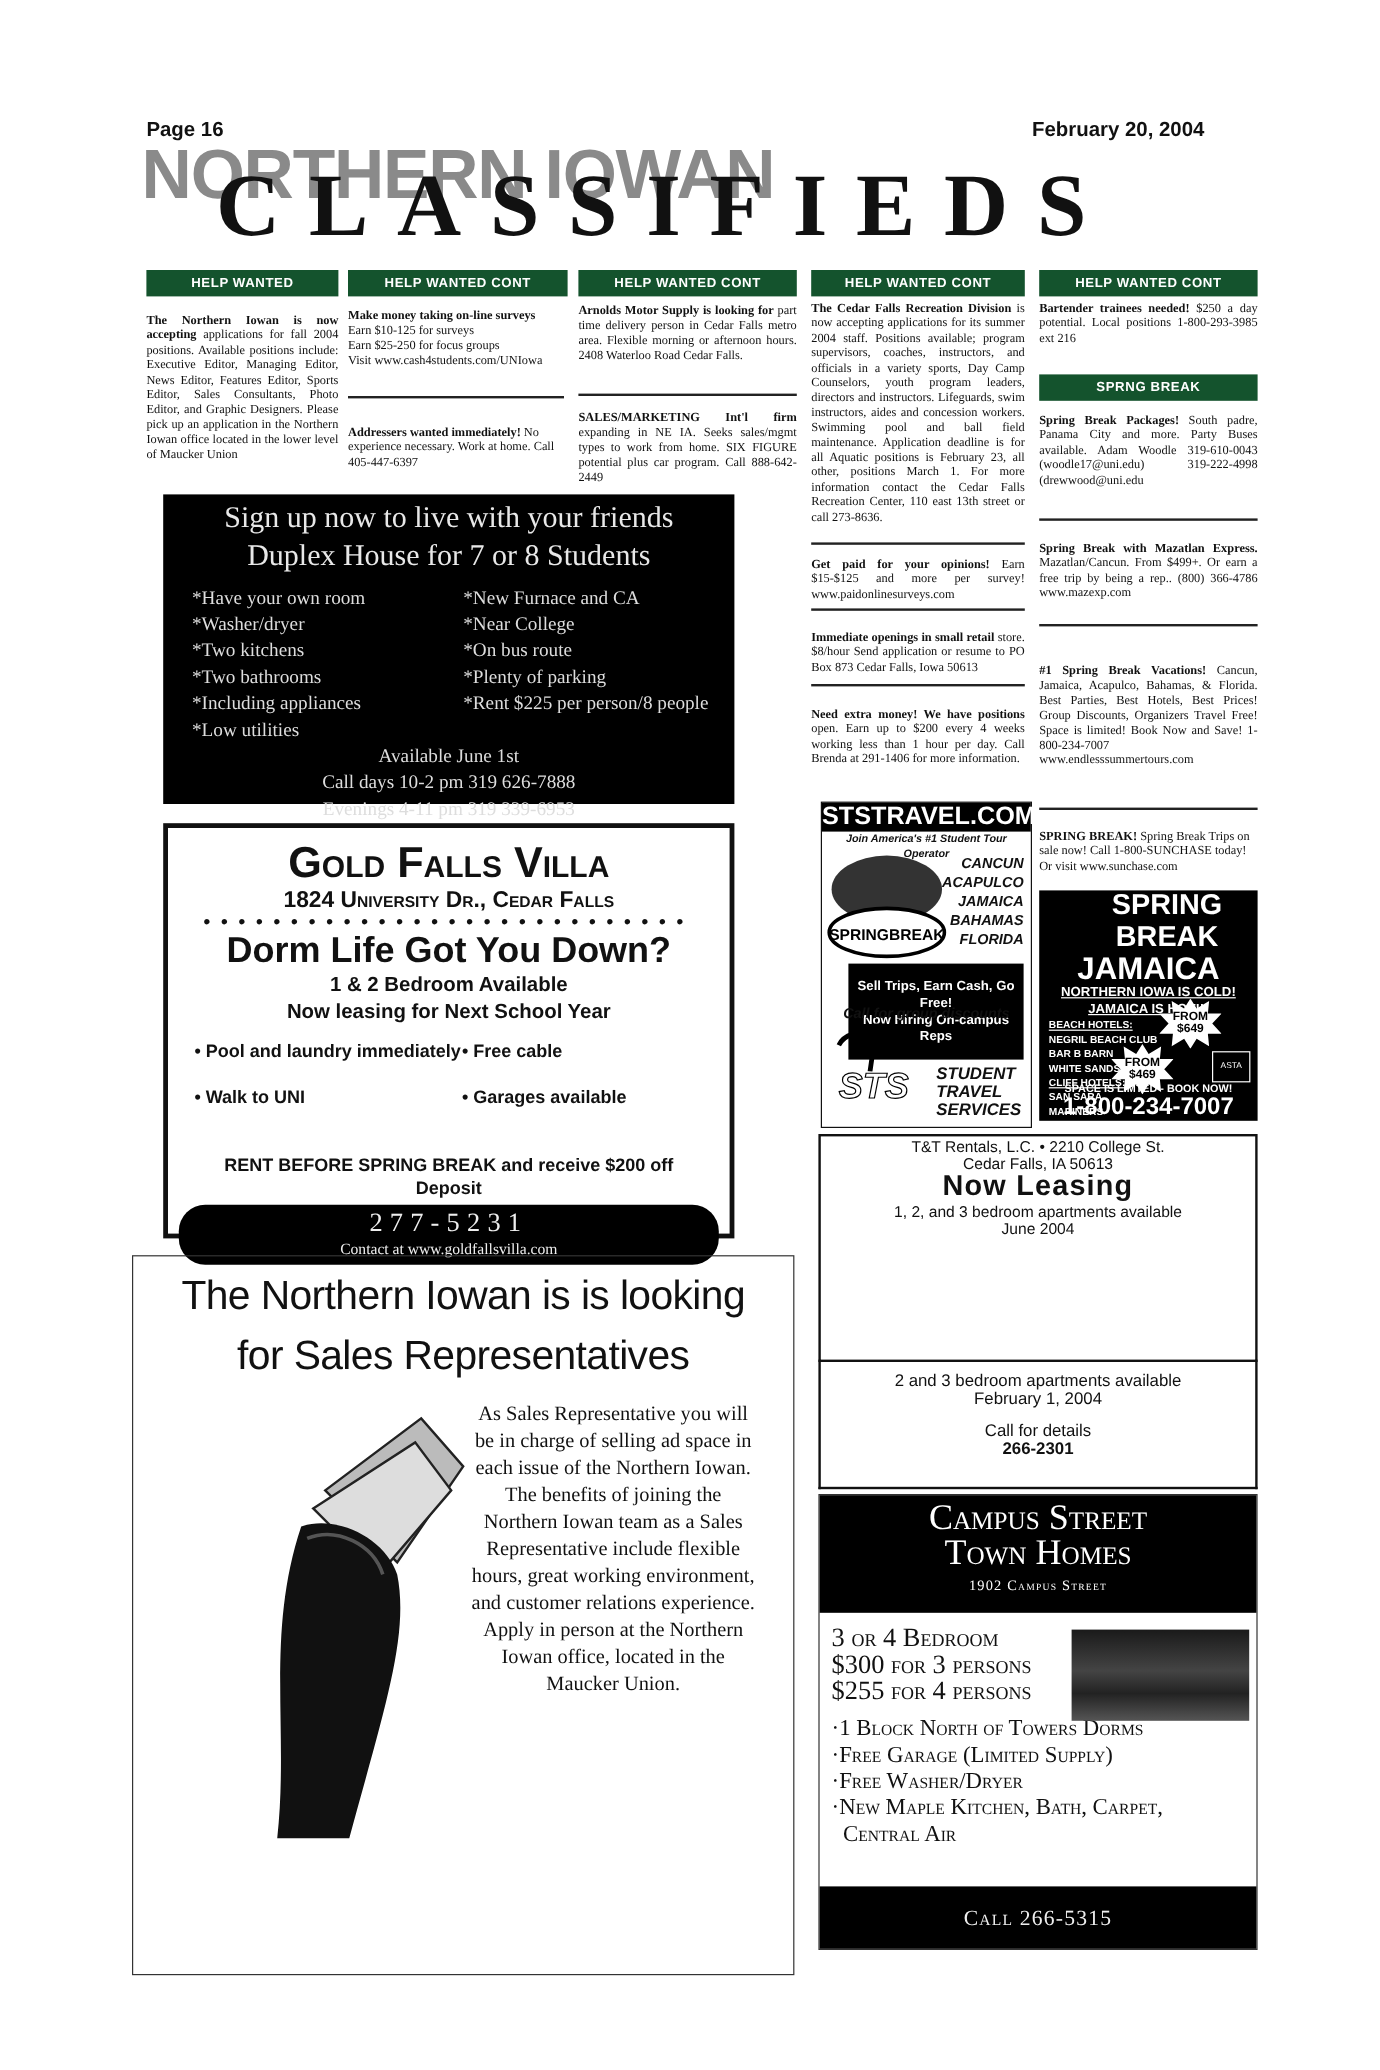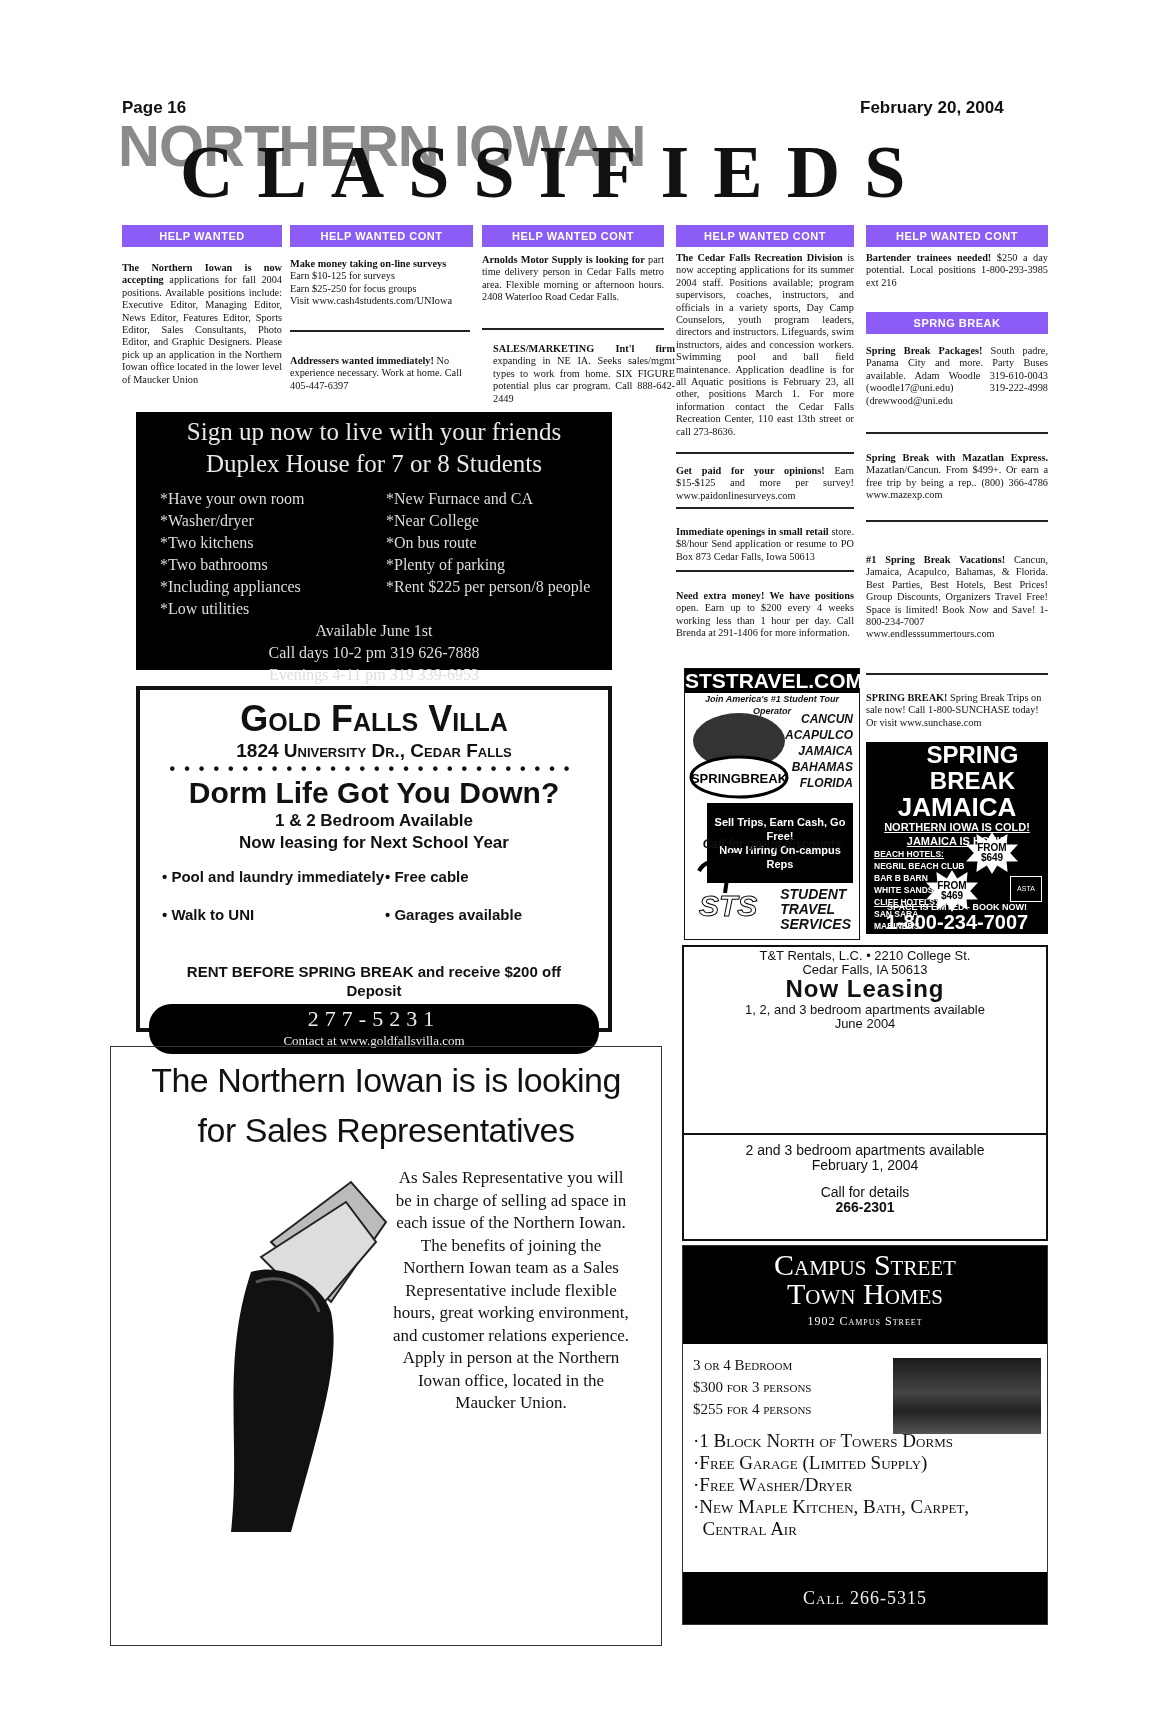--- a/index.html
+++ b/index.html
@@ -2,21 +2,21 @@
 <html><head>
 <meta charset="utf-8">
 <style>
   * { box-sizing: border-box; margin: 0; padding: 0; }
   body { width: 1150px; height: 1725px; background: #fff; position: relative; overflow: hidden; font-family: "Liberation Serif", serif; color: #111; }
   .abs { position: absolute; }
   .hdr-page { left: 122px; top: 98px; font: bold 17px "Liberation Sans", sans-serif; }
   .hdr-date { left: 860px; top: 98px; font: bold 17px "Liberation Sans", sans-serif; }
   .masthead-logo { left: 118px; top: 112px; font: 900 58px "Liberation Sans", sans-serif; color: #8a8a8a; letter-spacing: -1px; white-space: nowrap; }
   .masthead-class { left: 180px; top: 130px; font: bold 74px "Liberation Serif", serif; letter-spacing: 24px; white-space: nowrap; }
-  .colhead { top: 225px; height: 22px; background: #8b5cf6; color: #fff; font: bold 11px "Liberation Sans", sans-serif; text-align: center; line-height: 22px; letter-spacing: 0.5px; }
+  .colhead { top: 225px; height: 22px; background: #14532d; color: #fff; font: bold 11px "Liberation Sans", sans-serif; text-align: center; line-height: 22px; letter-spacing: 0.5px; }
   .small { font-size: 10.3px; line-height: 12.4px; text-align: justify; }
   .small b { font-weight: bold; }
   .rule { height: 2px; background: #222; }
   .duplex { left: 136px; top: 412px; width: 476px; height: 258px; background: #000; color: #ddd; font-family: "Liberation Serif", serif; }
   .duplex .t1 { text-align: center; font-size: 25px; margin-top: 4px; line-height: 32px; color: #e8e8e8; }
   .duplex .list { display: flex; padding: 8px 0 0 24px; font-size: 16px; line-height: 22px; }
   .duplex .list div.col { width: 236px; }
   .duplex .foot { text-align: center; font-size: 16px; line-height: 22px; }
   .gold { left: 136px; top: 686px; width: 476px; height: 346px; border: 4px solid #111; text-align: center; font-family: "Liberation Sans", sans-serif; }
   .gold .t { font: 900 36px "Liberation Sans", sans-serif; margin-top: 8px; font-variant: small-caps; }
@@ -52,21 +52,21 @@
   .burst { position: absolute; width: 52px; height: 42px; background: #fff; color: #000; font: 900 10px "Liberation Sans", sans-serif; clip-path: polygon(50% 0, 60% 20%, 80% 5%, 78% 30%, 100% 30%, 85% 50%, 100% 70%, 78% 70%, 80% 95%, 60% 80%, 50% 100%, 40% 80%, 20% 95%, 22% 70%, 0 70%, 15% 50%, 0 30%, 22% 30%, 20% 5%, 40% 20%); display: flex; align-items: center; justify-content: center; text-align: center; line-height: 10px; }
   .pw { left: 682px; top: 945px; width: 366px; height: 190px; border: 2px solid #111; font-family: "Liberation Sans", sans-serif; text-align: center; }
   .pw .arc { height: 70px; border-bottom: 2px solid #111; position: relative; overflow: hidden; }
   .pw .info { font: 13px "Liberation Sans", sans-serif; line-height: 14px; padding-top: 2px; }
   .pw .nl { font: 900 24px "Liberation Sans", sans-serif; line-height: 24px; letter-spacing: 1px; }
   .cs { left: 682px; top: 1245px; width: 366px; height: 380px; border: 1.5px solid #333; }
   .cs .head { background: #000; color: #fff; text-align: center; font-family: "Liberation Serif", serif; height: 98px; }
   .cs .head .t { font-size: 30px; line-height: 29px; font-variant: small-caps; padding-top: 4px; }
   .cs .head .s { font-size: 12px; font-variant: small-caps; letter-spacing: 1px; padding-top: 6px; }
   .cs .body { padding: 10px 0 0 10px; font-family: "Liberation Serif", serif; font-variant: small-caps; }
-  .cs .price { font-size: 15px; line-height: 22px; }
+  .cs .price { font-size: 22px; line-height: 22px; }
   .cs .feat { font-size: 19px; line-height: 22px; margin-top: 10px; }
   .cs .photo { position: absolute; right: 6px; top: 112px; width: 148px; height: 76px; background: linear-gradient(180deg, #1a1a1a 0%, #444 45%, #222 70%, #555 100%); }
   .cs .call { position: absolute; left: 0; right: 0; bottom: 0; height: 52px; background: #000; color: #eee; text-align: center; font: 18px "Liberation Serif", serif; font-variant: small-caps; line-height: 52px; letter-spacing: 1px; }
 </style>
 </head>
 <body>
 
 <div class="abs hdr-page">Page 16</div>
 <div class="abs hdr-date">February 20, 2004</div>
 <div class="abs masthead-logo">NORTHERN IOWAN</div>
@@ -88,21 +88,21 @@
 Visit www.cash4students.com/UNIowa</span></div>
 <div class="abs rule" style="left:290px;top:330px;width:180px"></div>
 <div class="abs small" style="left:290px;top:355px;width:180px;text-align:left">
   <b>Addressers wanted immediately!</b> <span>No experience necessary. Work at home. Call 405-447-6397</span>
 </div>
 
 <div class="abs small" style="left:482px;top:254px;width:182px">
   <b>Arnolds Motor Supply is looking for</b> <span>part time delivery person in Cedar Falls metro area. Flexible morning or afternoon hours. 2408 Waterloo Road Cedar Falls.</span>
 </div>
 <div class="abs rule" style="left:482px;top:328px;width:182px"></div>
-<div class="abs small" style="left:493px;top:343px;width:182px">
+<div class="abs small" style="left:482px;top:343px;width:182px">
   <b>SALES/MARKETING Int'l firm</b> <span>expanding in NE IA. Seeks sales/mgmt types to work from home. SIX FIGURE potential plus car program. Call 888-642-2449</span>
 </div>
 
 <div class="abs small" style="left:676px;top:252px;width:178px">
   <b>The Cedar Falls Recreation Division</b> <span>is now accepting applications for its summer 2004 staff. Positions available; program supervisors, coaches, instructors, and officials in a variety sports, Day Camp Counselors, youth program leaders, directors and instructors. Lifeguards, swim instructors, aides and concession workers. Swimming pool and ball field maintenance. Application deadline is for all Aquatic positions is February 23, all other, positions March 1. For more information contact the Cedar Falls Recreation Center, 110 east 13th street or call 273-8636.</span>
 </div>
 <div class="abs rule" style="left:676px;top:452px;width:178px"></div>
 <div class="abs small" style="left:676px;top:465px;width:178px">
   <b>Get paid for your opinions!</b> <span>Earn $15-$125 and more per survey! www.paidonlinesurveys.com</span>
 </div>

